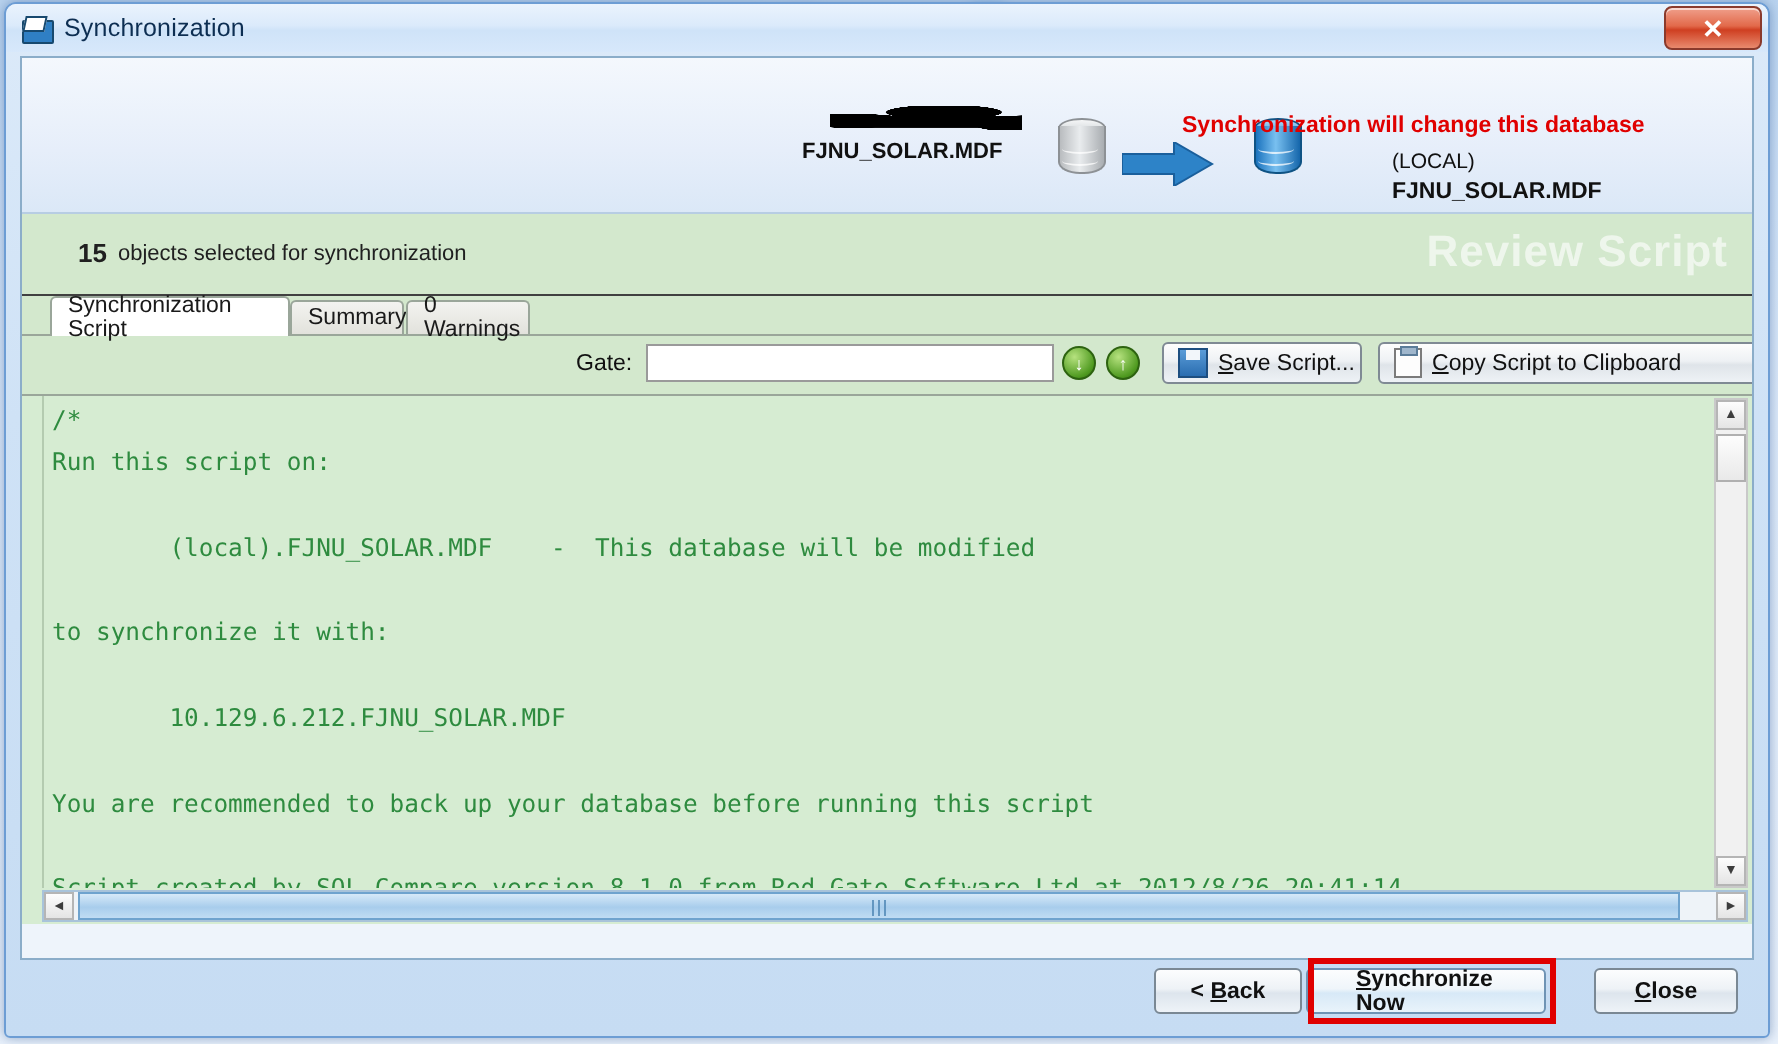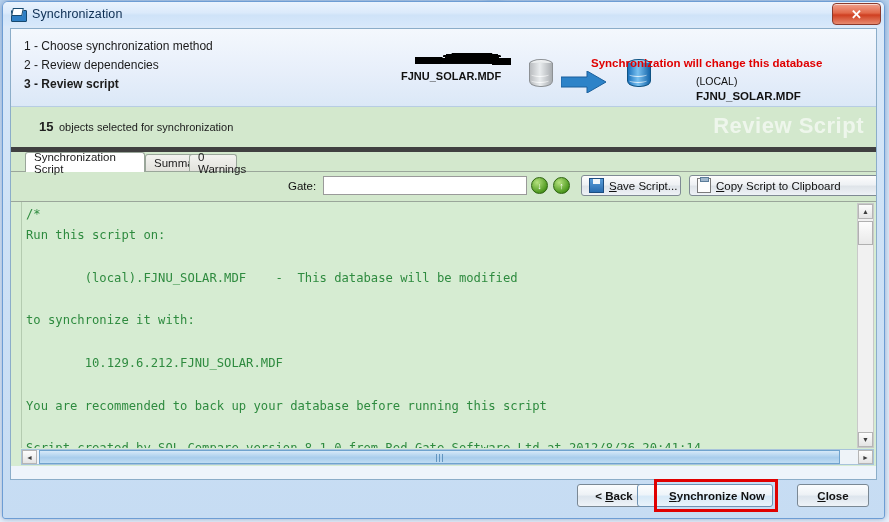--- a/index.html
+++ b/index.html
@@ -197,21 +197,21 @@
     font-size: 11.5px;
     font-weight: bold;
     color: #111;
   }
 
   
   #banner {
     position: relative;
     height: 40px;
     background: #d3e8cd;
-    border-bottom: 5px solid #404040;
+    border-bottom: 1px solid #404040;
   }
   #obj-count {
     position: absolute;
     left: 28px; top: 12px;
     font-size: 13px;
     font-weight: bold;
     color: #202020;
   }
   #obj-text {
     position: absolute;
@@ -472,21 +472,21 @@
     font-size: 11.5px;
     color: #111;
     display: flex;
     align-items: center;
     justify-content: center;
     box-sizing: border-box;
     cursor: pointer;
   }
   #back-button { right: 226px; width: 74px; }
   #sync-now-button {
-    right: 104px; width: 136px;
+    right: 104px; width: 120px;
     background: linear-gradient(#fcfdfe 0%, #eff5fa 45%, #d7e9f7 55%, #e9f3fb 100%);
     border-color: #6f93b4;
     padding-left: 24px;
   }
   #sync-now-highlight {
     position: absolute;
     right: 99px; top: -1px;
     width: 124px; height: 33px;
     border: 3px solid #e00000;
     box-sizing: border-box;
@@ -513,25 +513,20 @@
         <span class="flap"></span>
     </div>
     <span id="title-text">Synchronization</span>
     <div id="close-button">✕</div>
   </div>
 
   <div id="content">
 
     <div id="header">
 
-      <div id="steps">
-        <div class="step">1 - Choose synchronization method</div>
-        <div class="step">2 - Review dependencies</div>
-        <div class="step current">3 - Review script</div>
-      </div>
 
       <div id="dbflow">
         <div class="db-server-scribble"></div>
         <div class="db-label" style="left:0px; top:21px;">FJNU_SOLAR.MDF</div>
         <div class="cylinder cyl-gray" style="left:128px; top:10px;">
           <span class="top"></span>
             <span class="body"></span>
           <span class="line1" style="top:13px;"></span>
             <span class="line2" style="top:19px;"></span>
         </div>
@@ -555,21 +550,21 @@
 
     <div id="banner">
       <span id="obj-count">15</span>
       <span id="obj-text">objects selected for synchronization</span>
       <span id="watermark">Review Script</span>
     </div>
 
     <div id="tabstrip">
       <div class="tab active" style="left:14px;  width:120px;">Synchronization Script</div>
       <div class="tab inactive" style="left:134px; width:57px;">Summary</div>
-      <div class="tab inactive" style="left:178px; width:48px;">0 Warnings</div>
+      <div class="tab inactive" style="left:192px; width:62px;">0 Warnings</div>
     </div>
 
     <div id="findbar">
       <span id="find-label">Gate:</span>
       <input id="find-input" type="text" value="" style="">
       <div class="nav-circle" id="find-next">↓</div>
       <div class="nav-circle" id="find-prev">↑</div>
 
       <div class="tb-button" id="save-script-button">
         <span class="icon-floppy"></span>

